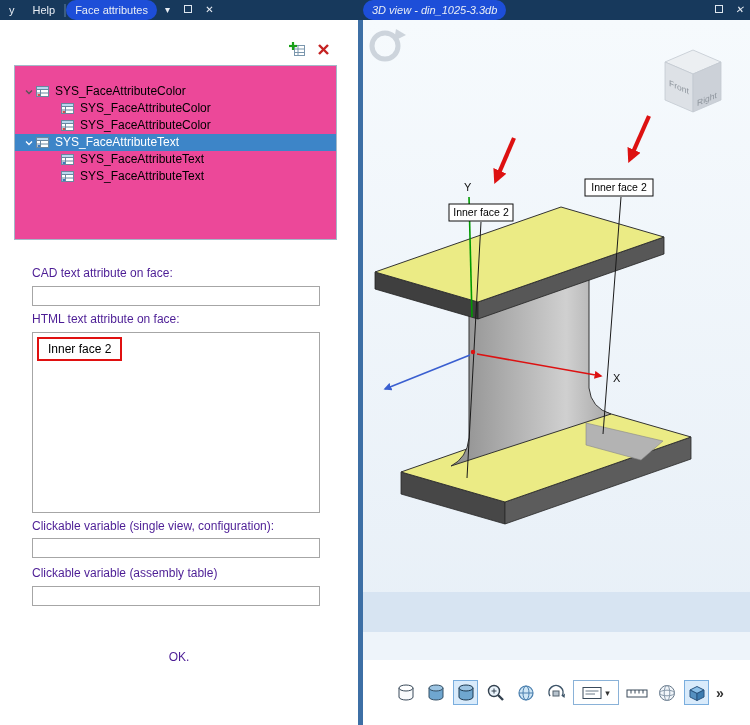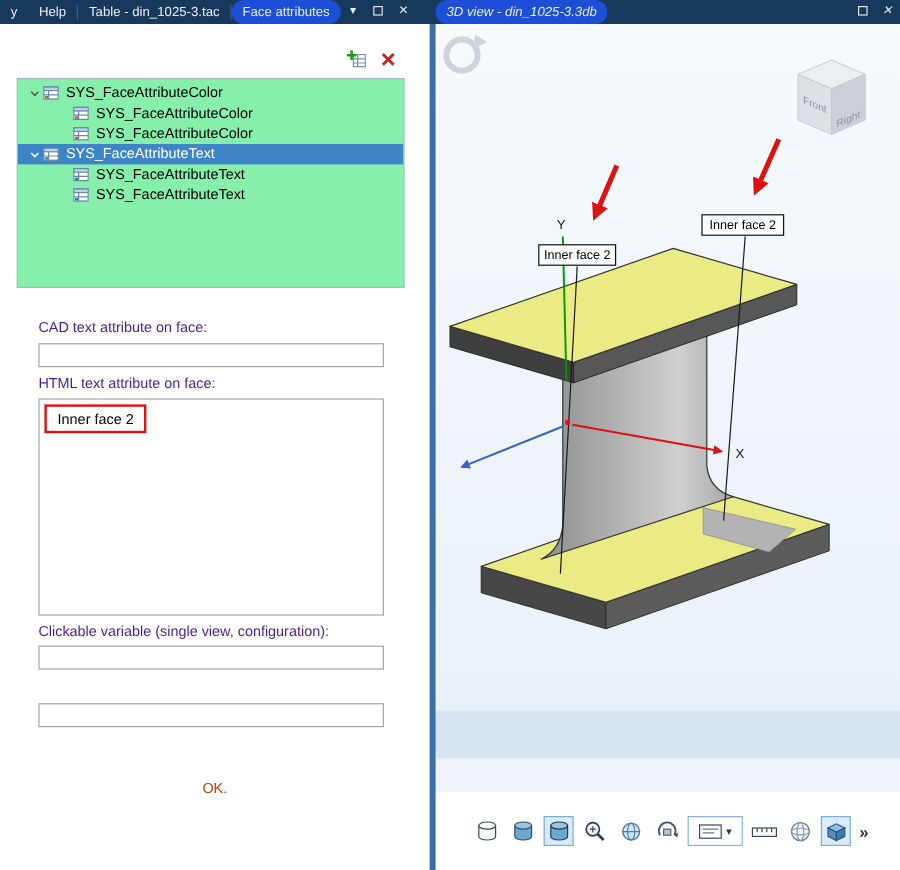--- a/index.html
+++ b/index.html
@@ -17,39 +17,39 @@
   .tb-box { display:inline-block; width:8px; height:8px; border:1px solid #dfe7ef; margin-top:5px; }
   .tb-right { position:absolute; left:363px; top:0; right:0; height:20px; display:flex; align-items:center;font-style:italic; }
   .tb-right .sp { flex:1; }
 
   
   .left-panel { position:absolute; top:20px; left:0; width:358px; height:705px; background:#fff; }
   .panel-toolbar { position:absolute; top:21px; right:26px; display:flex; gap:9px; align-items:center; }
   .ptb-btn { width:17px; height:17px; display:flex; align-items:center; justify-content:center; cursor:pointer; }
 
   .tree { position:absolute; top:45px; left:14px; width:323px; height:175px;
-    border:1px solid #a3b8c8; background:#86efac; overflow:hidden; padding-top:3px; }
+    border:1px solid #a3b8c8; background:#ec4899; overflow:hidden; padding-top:17px; }
   .tree-row { display:flex; align-items:center; height:17px; font-size:12px; color:#000;
     padding-left:6px; white-space:nowrap; cursor:default; }
   .tree-row.child { padding-left:46px; }
   .tree-row.sel { background:#3d85c8; }
   .tree-row.sel .tree-label { color:#fff; }
   .expander { width:15px; height:15px; display:flex; align-items:center; justify-content:center; }
   .node-icon { width:15px; height:14px; margin-right:4px; display:flex; align-items:center; }
   .tree-label { line-height:17px; }
 
   .fld-label { position:absolute; left:32px; font-size:12px; color:#4c1d95; }
   .fld-input { position:absolute; left:32px; width:288px; height:20px;
     border:1px solid #a6a6a6; background:#fff; font-family:"Liberation Sans",sans-serif; font-size:12px; padding:0 4px; }
   .bigbox { position:absolute; top:312px; left:32px; width:288px; height:181px;
     border:1px solid #a6a6a6; background:#fff; }
   .red-highlight { display:inline-block; margin:4px 0 0 4px; border:2px solid #e01010;
     padding:3px 9px; font-size:12px; color:#000; }
 
-  .status { position:absolute; top:630px; left:0; width:358px; text-align:center; font-size:12px; color:#c2410c; }
+  .status { position:absolute; top:630px; left:0; width:358px; text-align:center; font-size:12px; color:#4c1d95; }
   .btn-row { position:absolute; top:666px; right:17px; display:flex; gap:4px; }
   .btn { background:#7695b4; border:1px solid #62809c; color:#fff; font-size:12px;
     font-family:"Liberation Sans",sans-serif; padding:3px 8px; cursor:pointer;margin-top:46px; }
 
   .splitter { position:absolute; top:20px; left:358px; width:5px; height:705px; background:#3d6fa5; z-index:20; }
 
   
   .right-panel { position:absolute; top:20px; left:363px; width:387px; height:705px; background:#fff; }
   .view3d { position:absolute; top:0; left:0; width:387px; height:640px; }
   .view3d svg { display:block; }
@@ -64,21 +64,20 @@
 </style>
 </head>
 <body>
 
 <div class="app">
 
   <div class="titlebar">
     <span class="tb-item">y</span>
     <span class="tb-item">Help</span>
     <span class="tb-sep"></span>
-    <span class="tb-item tb-tab">Table - din_1025-3.tac</span>
     <span class="tb-sep"></span>
     <span class="tb-item tb-tab active">Face attributes</span>
     <span class="tb-ctrl">▾</span>
     <span class="tb-ctrl"><span class="tb-box"></span></span>
     <span class="tb-ctrl">✕</span>
 
     <div class="tb-right">
       <span class="tb-item tb-tab active">3D view - din_1025-3.3db</span>
       <span class="sp"></span>
       <span class="tb-ctrl"><span class="tb-box"></span></span>
@@ -196,20 +195,21 @@
     <input class="fld-input" style="top: 266px;" value="">
 
     <div class="fld-label" style="top:292px">HTML text attribute on face:</div>
     <div class="bigbox">
       <span class="red-highlight">Inner face 2</span>
     </div>
 
     <div class="fld-label" style="top:499px">Clickable variable (single view, configuration):</div>
     <input class="fld-input" style="top: 518px;" value="">
 
+    <div class="fld-label" style="top:546px">Clickable variable (assembly table)</div>
     <input class="fld-input" style="top: 566px;" value="">
 
     <div class="status">OK.</div>
 
     <div class="btn-row">
       <button class="btn">OK</button>
       <button class="btn">Apply</button>
       <button class="btn">Help</button>
     </div>
   </div>

